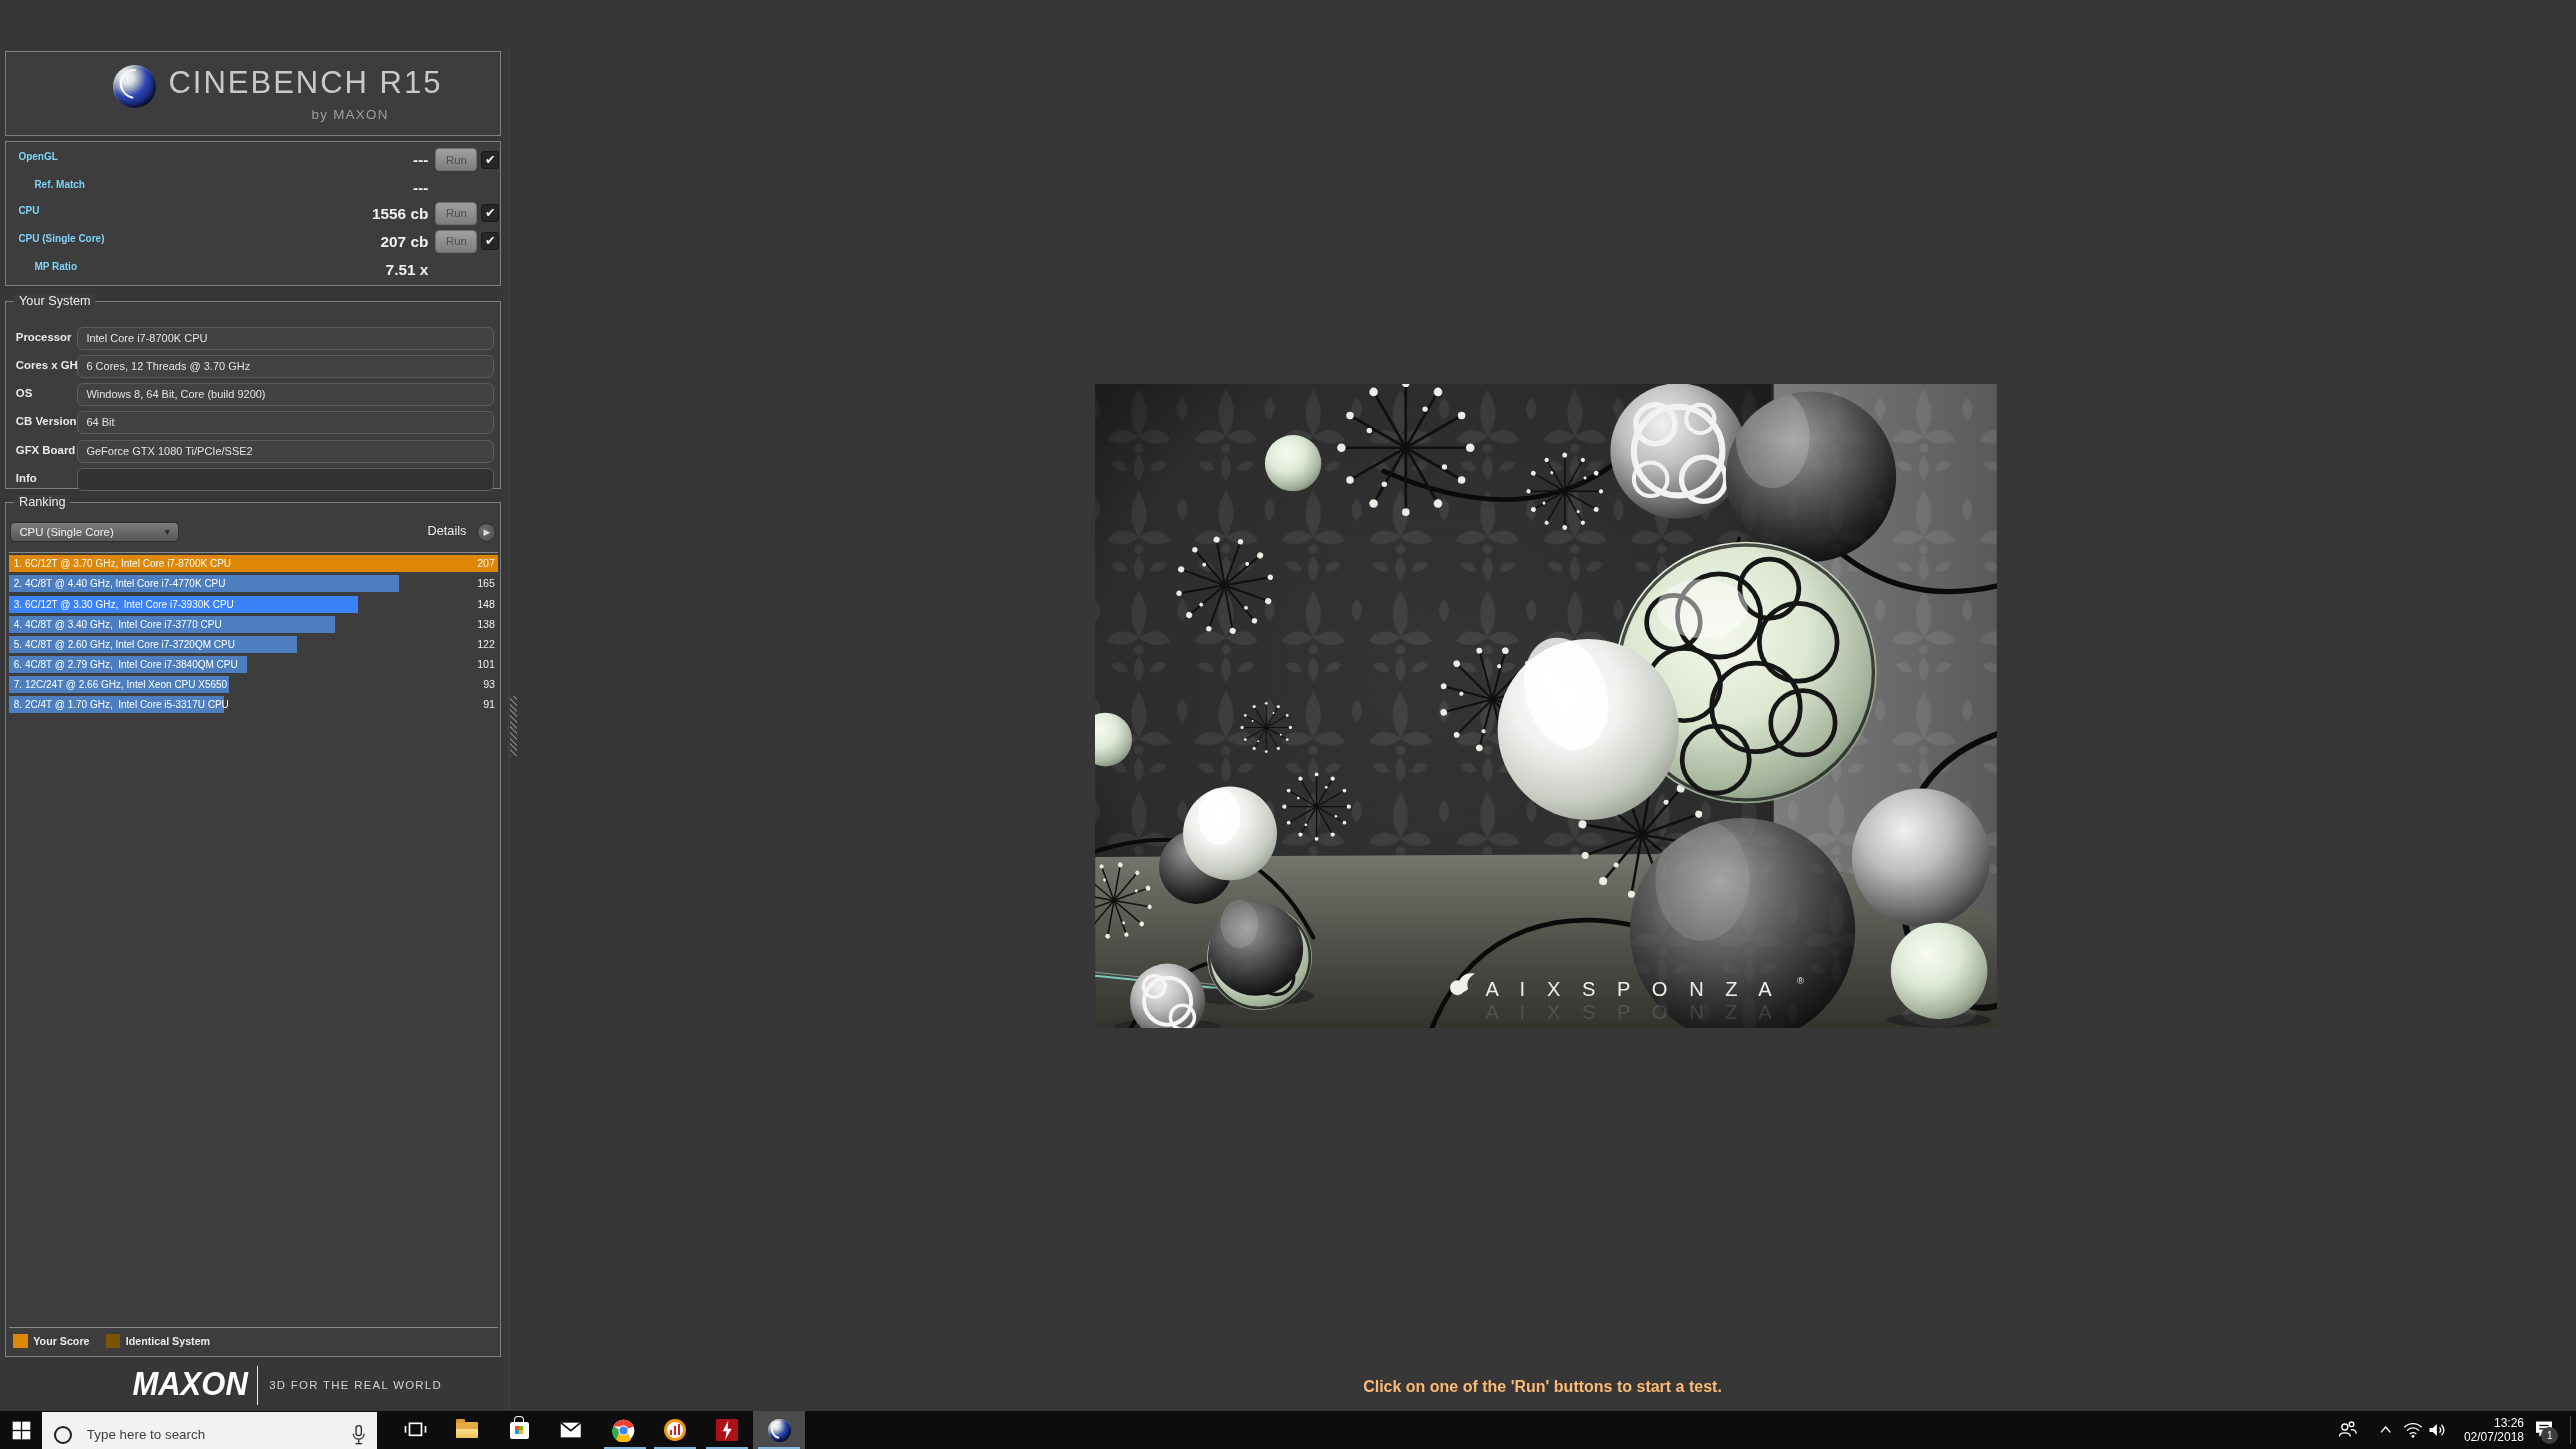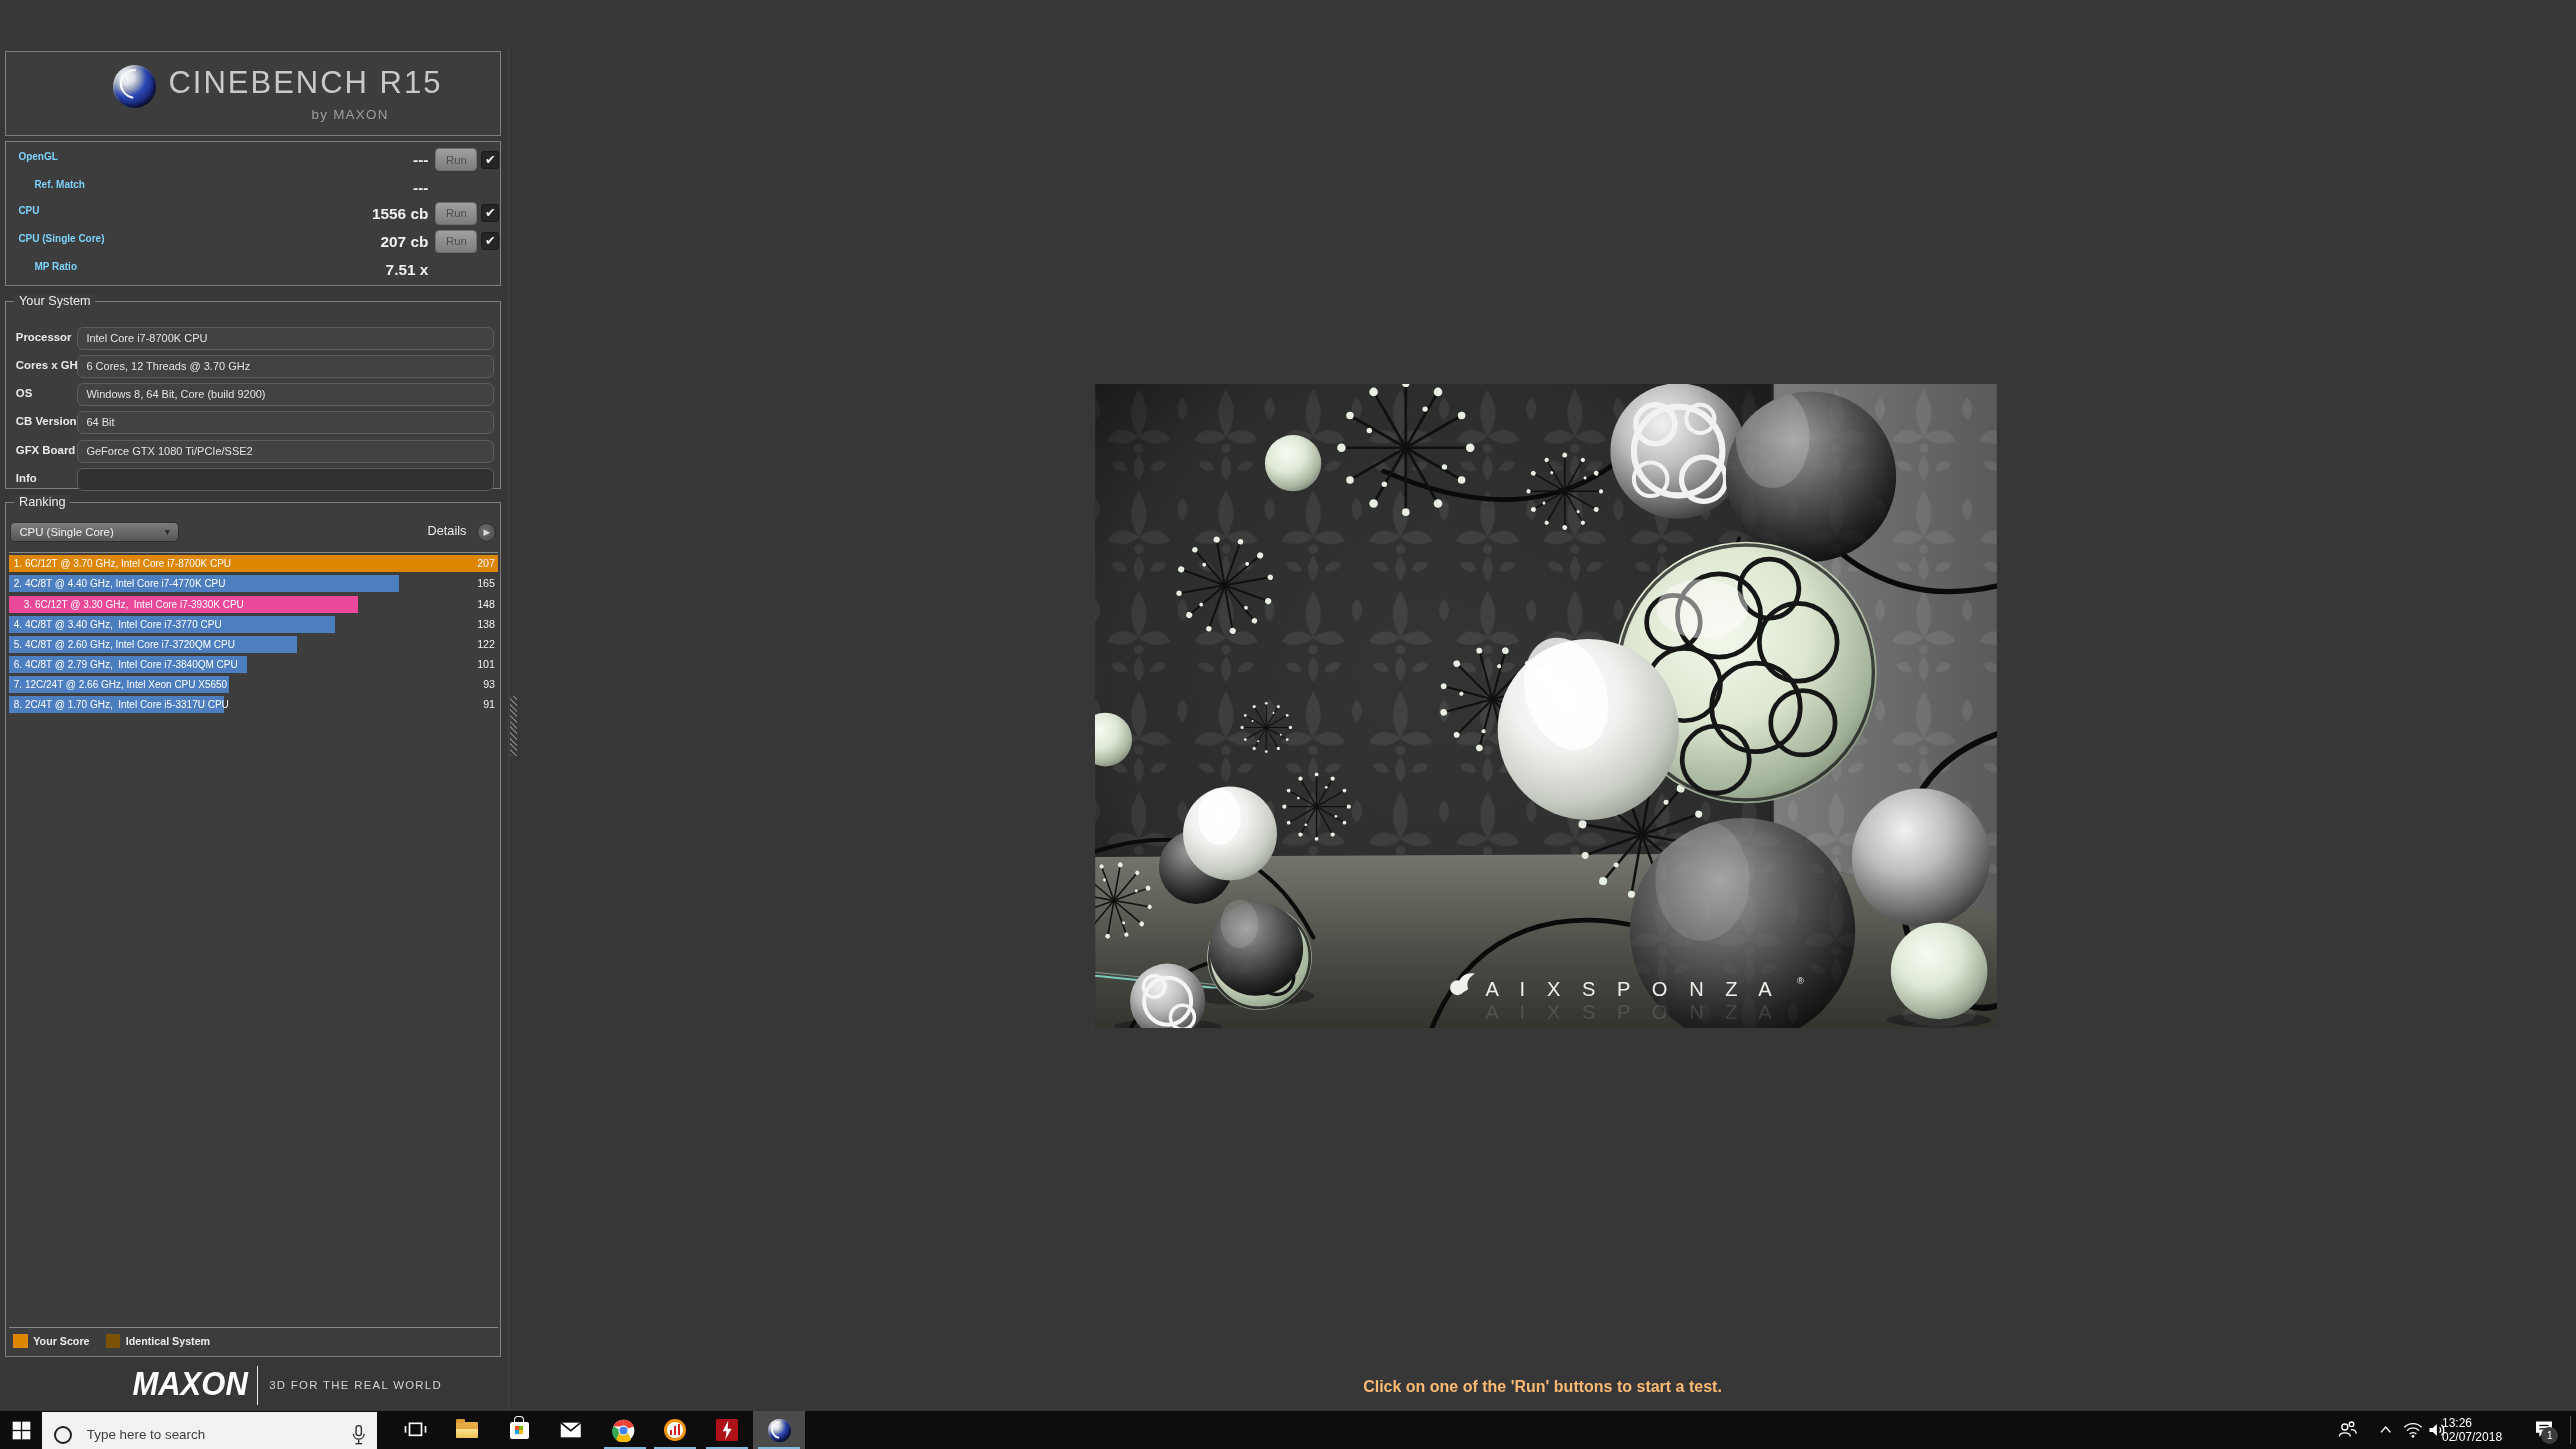--- a/index.html
+++ b/index.html
@@ -92,21 +92,21 @@
   .ic-folder::before{content:"";position:absolute;left:0;top:-2.7px;width:8.7px;height:3.4px;background:#d99c32;border-radius:1.3px 1.3px 0 0;}
   .ic-folder::after{content:"";position:absolute;left:0;right:0;bottom:0;height:9.4px;background:linear-gradient(#fbe08c,#eec257);border-radius:0 0 1.3px 1.3px;}
   .ic-store{position:relative;width:19px;height:17px;background:#fff;border-radius:2px;display:flex;align-items:center;justify-content:center;}
   .ic-store::before{content:"";position:absolute;top:-5.4px;width:8px;height:5.4px;border:1.7px solid #fff;border-bottom:none;border-radius:4px 4px 0 0;}
   .ic-store i{width:8.7px;height:8.7px;background:conic-gradient(#7fba00 0 25%,#ffb900 0 50%,#00a4ef 0 75%,#f25022 0 100%);}
   .ic-burner{position:relative;width:21.5px;height:21.5px;border-radius:50%;border:3.4px solid #f2930f;background:#fff;display:flex;align-items:flex-end;justify-content:center;gap:1.3px;padding-bottom:2.7px;}
   .ic-burner b{display:block;width:2.7px;background:#d42020;}
   .ic-bolt{position:relative;width:21.5px;height:21.5px;background:#ad1218;border-radius:1.3px;}
   .ic-bolt i{position:absolute;inset:0;background:#fff;clip-path:polygon(56% 6%,30% 56%,48% 56%,42% 94%,72% 44%,53% 44%);}
   .tb-tray{position:absolute;top:0;height:38px;display:flex;align-items:center;justify-content:center;}
-  .tb-clock{position:absolute;left:2442px;top:0;width:82px;height:38px;color:#fff;text-align:left;font-size:12px;line-height:14px;padding-top:4.7px;}
+  .tb-clock{position:absolute;left:2442px;top:0;width:82px;height:38px;color:#fff;text-align:right;font-size:12px;line-height:14px;padding-top:4.7px;}
   .tb-badge{position:absolute;right:-4.7px;bottom:-3.4px;width:17px;height:17px;border-radius:50%;background:#3d3d3d;color:#fff;font-size:10px;line-height:17px;text-align:center;}
   .show-desktop{position:absolute;left:2570px;top:5.4px;width:0.7px;height:27.5px;background:#555;}
 </style>
 </head>
 <body>
 
 <div id="screen">
 
 
 
@@ -189,21 +189,21 @@
         </div>
         <span class="rank-score">207</span>
       </div>
     <div class="rank-row" style="top:72px">
         <div class="rank-bar" style="width: 79.7101%; background: rgb(77, 127, 192);">
           <span>2. 4C/8T @ 4.40 GHz, Intel Core i7-4770K CPU</span>
         </div>
         <span class="rank-score">165</span>
       </div>
     <div class="rank-row" style="top:93px">
-        <div class="rank-bar" style="width: 71.4976%; background: #ec4899; padding-left: 10px;">
+        <div class="rank-bar" style="width: 71.4976%; background: #3b82f6;">
           <span>3. 6C/12T @ 3.30 GHz,  Intel Core i7-3930K CPU</span>
         </div>
         <span class="rank-score">148</span>
       </div>
     <div class="rank-row" style="top:113px">
         <div class="rank-bar" style="width: 66.6667%; background: rgb(77, 127, 192);">
           <span>4. 4C/8T @ 3.40 GHz,  Intel Core i7-3770 CPU</span>
         </div>
         <span class="rank-score">138</span>
       </div>

